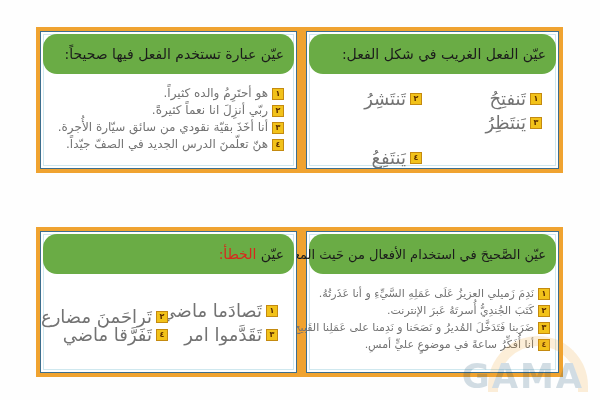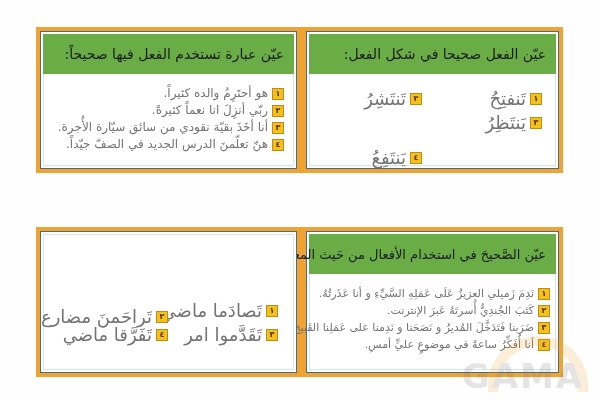--- a/index.html
+++ b/index.html
@@ -19,21 +19,21 @@
   }
   .panel-right { right:4px; width:253px; }
   .panel-left { left:4px; width:257px; }
   .panel-inner {
     position:absolute; left:2px; right:2px; top:2px; bottom:2px;
     border:1px solid #cfe8ef; box-sizing:border-box; background:#fff;
   }
   .header {
     position:absolute; left:2px; right:2px; top:2px; height:40px;
     background:#6aac45; direction:rtl;
-    display:flex; align-items:center; padding-right:10px; box-sizing:border-box;
+    display:flex; align-items:center; padding-right:10px; box-sizing:border-box;border-radius:14px;
   }
   .header-text {
     font-size:14px; color:#1b1b1b; white-space:nowrap;
     font-family:"DejaVu Sans", sans-serif;
   }
   .header-red { color:#d8281e; }
   .body {
     position:absolute; left:2px; right:2px; top:46px; bottom:2px; direction:rtl;
   }
   .badge {
@@ -50,33 +50,33 @@
   .cell { position:absolute; white-space:nowrap; }
   .watermark {
     position:absolute; left:448px; top:336px; width:150px; height:56px; opacity:0.18; pointer-events:none;
   }
   .wm-arc {
     position:absolute; left:40px; top:0; width:100px; height:56px;
     border:10px solid #f0a330; border-bottom:none; border-radius:50px 50px 0 0; box-sizing:border-box;
   }
   .wm-text {
     position:absolute; left:0; top:20px; width:150px; text-align:center;
-    font-size:34px; font-weight:bold; color:#737373; letter-spacing:2px;
+    font-size:34px; font-weight:bold; color:#0c4a6e; letter-spacing:2px;
     font-family:"DejaVu Sans", sans-serif;
   }
 </style>
 </head>
 <body>
 
 <div class="row-frame row-top">
 
   <div class="panel panel-right">
     <div class="panel-inner"></div>
     <div class="header">
-      <span class="header-text">عيّن الفعل صحيحا في شكل الفعل:</span>
+      <span class="header-text">عيّن الفعل الغريب في شكل الفعل:</span>
     </div>
     <div class="body">
       <div class="grid">
         <div class="cell" style="right:14px; top:10px;margin-left:8px;">
           <span class="badge">١</span><span class="opt-text opt-text-lg">تَنفتِحُ</span>
         </div>
         <div class="cell" style="right:134px; top:10px;">
           <span class="badge">٢</span><span class="opt-text opt-text-lg">تَنتَشِرُ</span>
         </div>
         <div class="cell" style="right:14px; top:34px;">
@@ -133,20 +133,23 @@
         </div>
         <div class="list-item">
           <span class="badge">٤</span><span class="opt-text" style="font-size:11px;">أنا أُفَكِّرُ ساعةً في موضوعٍ عليٍّ أمسِ.</span>
         </div>
       </div>
     </div>
   </div>
 
   <div class="panel panel-left">
     <div class="panel-inner"></div>
+    <div class="header">
+      <span class="header-text"><span>عيّن </span><span class="header-red">الخطأ</span><span class="header-red">:</span></span>
+    </div>
     <div class="body">
       <div class="grid">
         <div class="cell" style="right:16px; top:22px;">
           <span class="badge">١</span><span class="opt-text opt-text-lg">تَصادَما ماضي</span>
         </div>
         <div class="cell" style="right:126px; top:28px;">
           <span class="badge">٢</span><span class="opt-text opt-text-lg">تَراحَمنَ مضارع</span>
         </div>
         <div class="cell" style="right:16px; top:46px;">
           <span class="badge">٣</span><span class="opt-text opt-text-lg">تَقَدَّموا امر</span>

